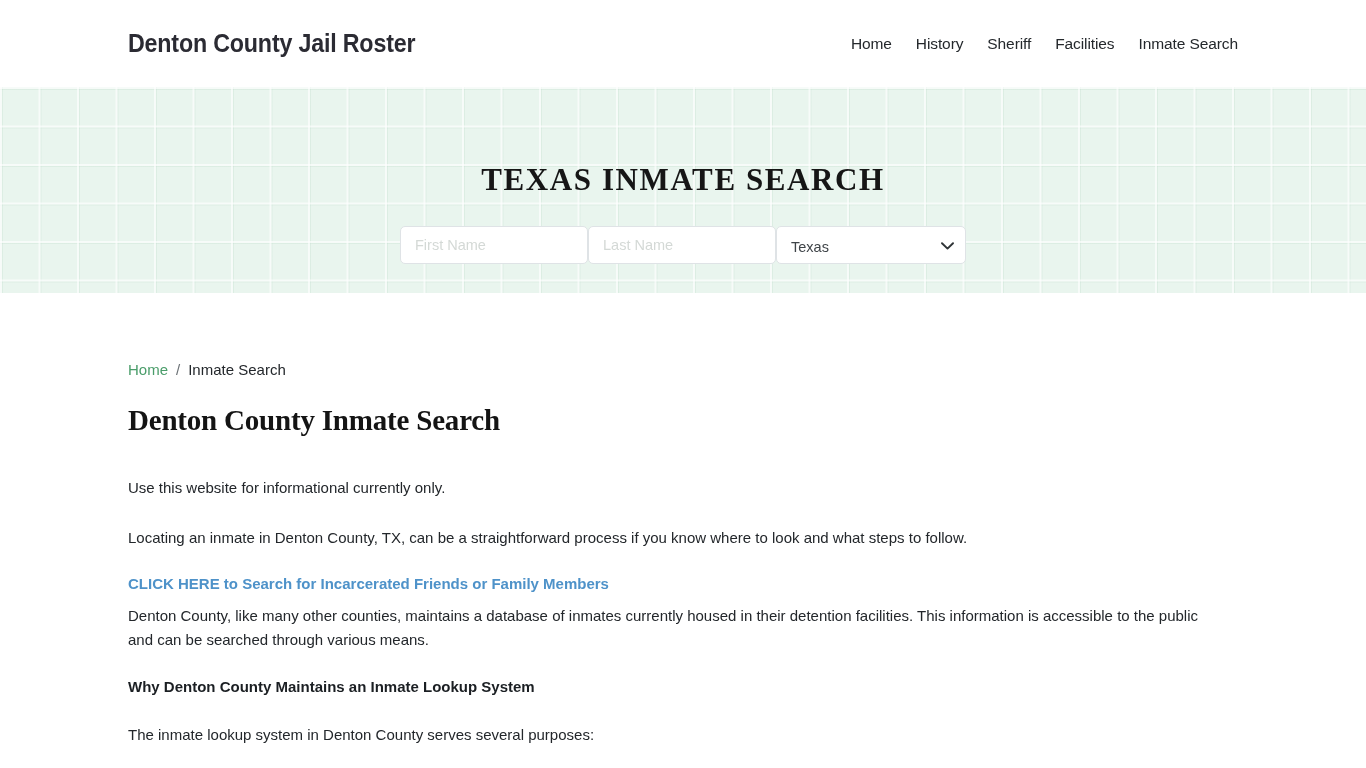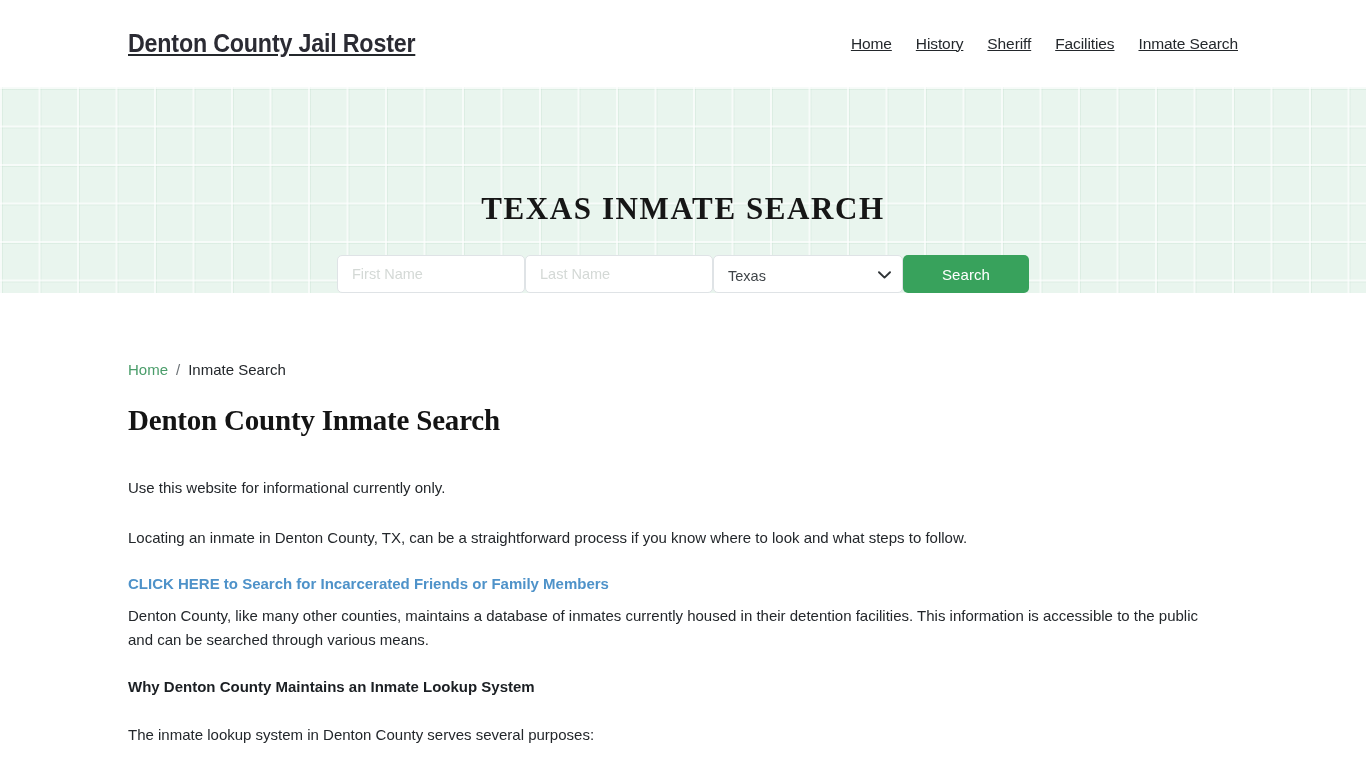--- a/index.html
+++ b/index.html
@@ -20,21 +20,20 @@
   .page { width: 1366px; height: 768px; position: relative; }
 
   
   .site-header {
     height: 87px;
     background: #ffffff;
     display: flex;
     align-items: center;
     justify-content: space-between;
     padding: 0 128px;
-    text-decoration: underline;
   }
 
   .brand {
     font-family: "Liberation Sans Narrow", "Liberation Sans", sans-serif;
     font-weight: bold;
     font-size: 25px;
     letter-spacing: -0.2px;
     color: #2b2b33;
     text-decoration: none;
     white-space: nowrap;
@@ -63,21 +62,21 @@
     background-image:
       linear-gradient(to right, rgba(255,255,255,0.62) 1.5px, transparent 1.5px),
       linear-gradient(to bottom, rgba(255,255,255,0.62) 1.5px, transparent 1.5px),
       linear-gradient(to right, rgba(190,220,202,0.30) 1px, transparent 1px),
       linear-gradient(to bottom, rgba(190,220,202,0.30) 1px, transparent 1px);
     background-size: 38.5px 38.5px, 38.5px 38.5px, 38.5px 38.5px, 38.5px 38.5px;
     background-position: 0 0, 0 0, 2px 2px, 2px 2px;
     display: flex;
     flex-direction: column;
     align-items: center;
-    justify-content: flex-end;
+    justify-content: center;
     padding-top: 45px;
   }
 
   .hero-title {
     font-family: "Liberation Serif", "DejaVu Serif", serif;
     font-weight: bold;
     font-size: 31px;
     letter-spacing: 1.6px;
     color: #161616;
     text-align: center;
@@ -220,21 +219,20 @@
       <span class="select-wrap">
         <select class="state-select">
           <option>Texas</option>
         </select>
         <span class="select-chevron">
           <svg width="13" height="8" viewBox="0 0 13 8" xmlns="http://www.w3.org/2000/svg">
             <path d="M1 1.2 L6.5 6.6 L12 1.2" fill="none" stroke="#2f3437" stroke-width="1.9" stroke-linecap="round" stroke-linejoin="round"></path>
           </svg>
         </span>
       </span>
-      <button type="submit" class="search-button">Search</button>
     </form>
   </section>
 
   <main class="content">
 
     <div class="breadcrumb">
       <a href="#" class="breadcrumb-link">Home</a>
       <span class="breadcrumb-sep">/</span>
       <span class="breadcrumb-current">Inmate Search</span>
     </div>

